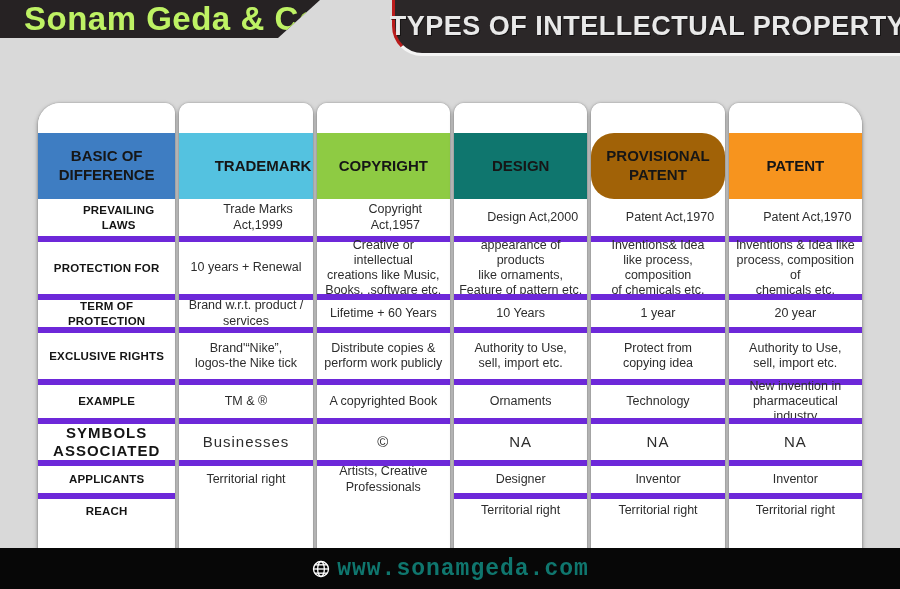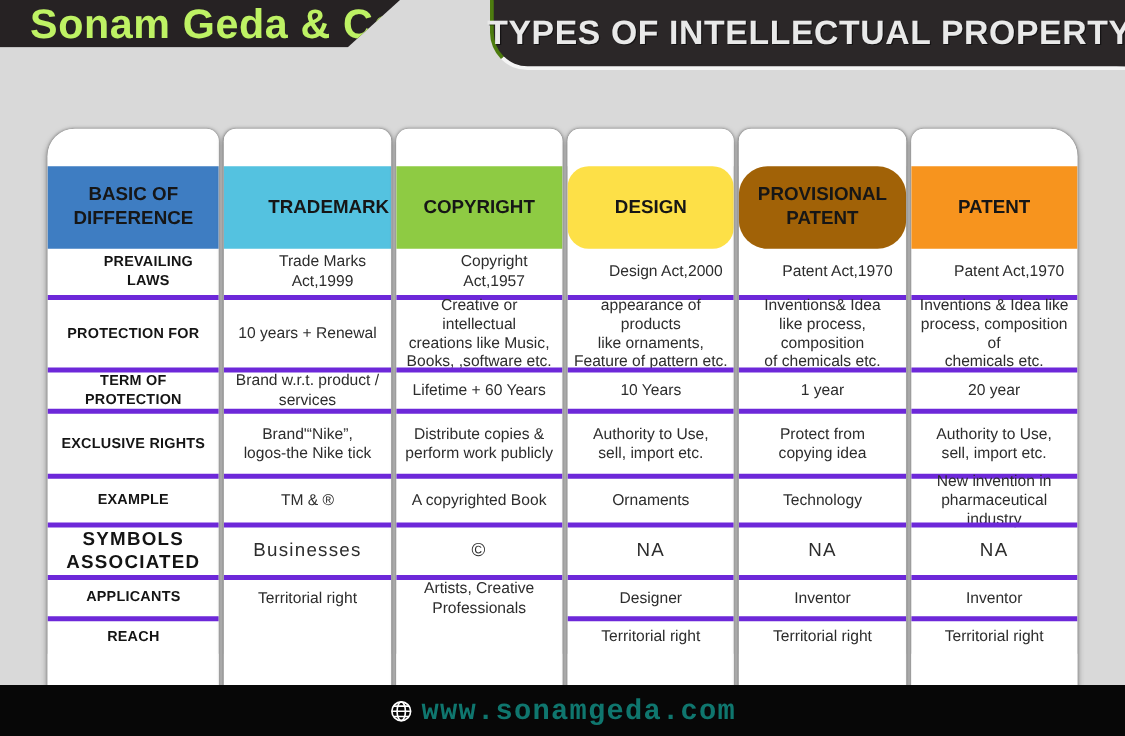--- a/index.html
+++ b/index.html
@@ -17,21 +17,21 @@
     display:flex;align-items:center;
   }
   .logo-text{
     color:#bef264;font-size:33px;font-weight:bold;letter-spacing:.5px;
     padding-left:24px;white-space:nowrap;
   }
   .title-bar{
     position:absolute;top:0;left:392px;right:0;height:53px;
     background:#2b2728;
     border-bottom-left-radius:30px;
-    border-left:3px solid #4d7c0f;
+    border-left:3px solid #b91c1c;
     border-bottom:3px solid #f4f4f4;
     display:flex;align-items:center;justify-content:center;
   }
   .title-text{
     color:#e9e9e9;font-size:27px;font-weight:bold;letter-spacing:.5px;
     text-shadow:1px 1px 0 rgba(0,0,0,.5);white-space:nowrap;
   }
   
   .ip-table{
     position:absolute;left:38px;top:103px;width:824px;height:484px;
@@ -51,21 +51,21 @@
     text-align:center;font-weight:bold;font-size:15px;color:#161616;
     white-space:pre-line;line-height:1.25;padding:0 4px;
   }
   .col-body{
     display:grid;flex:none;
     grid-template-rows:37px 58px 33px 52px 39px 42px 33px 30px;
   }
   .cell{
     display:flex;align-items:center;justify-content:center;text-align:center;
     font-size:12.5px;color:#2d2d2d;line-height:1.22;
-    border-top:4px solid #6d28d9;padding:1px 5px;box-sizing:border-box;
+    border-top:6px solid #6d28d9;padding:1px 5px;box-sizing:border-box;
     white-space:pre-line;
   }
   .cell:first-child{border-top:none;margin-left:24px;}
   .cell:nth-child(6){font-size:15px;letter-spacing:1px;}
   .label-cell{font-weight:bold;font-size:11.5px;color:#141414;letter-spacing:.2px;white-space:normal;}
   .col-bottom{flex:1;background:#fff;}
   
   .footer-bar{
     position:absolute;left:0;right:0;top:548px;height:41px;background:#070707;
     display:flex;align-items:center;justify-content:center;gap:6px;
@@ -136,21 +136,21 @@
         <div class="cell">A copyrighted Book</div>
         <div class="cell">©</div>
         <div class="cell">Artists, Creative
 Professionals</div>
       </div>
     <div class="col-bottom"></div>
   </div>
 
   <div class="col">
     <div class="col-top"></div>
-    <div class="col-head" style="background: #fde047; border-radius: 17px;">DESIGN</div>
+    <div class="col-head" style="background: #0f766e;">DESIGN</div>
     <div class="col-body">
         <div class="cell">Design Act,2000</div>
         <div class="cell">appearance of products
 like ornaments,
 Feature of pattern etc.</div>
         <div class="cell">10 Years</div>
         <div class="cell">Authority to Use,
 sell, import etc.</div>
         <div class="cell">Ornaments</div>
         <div class="cell">NA</div>

